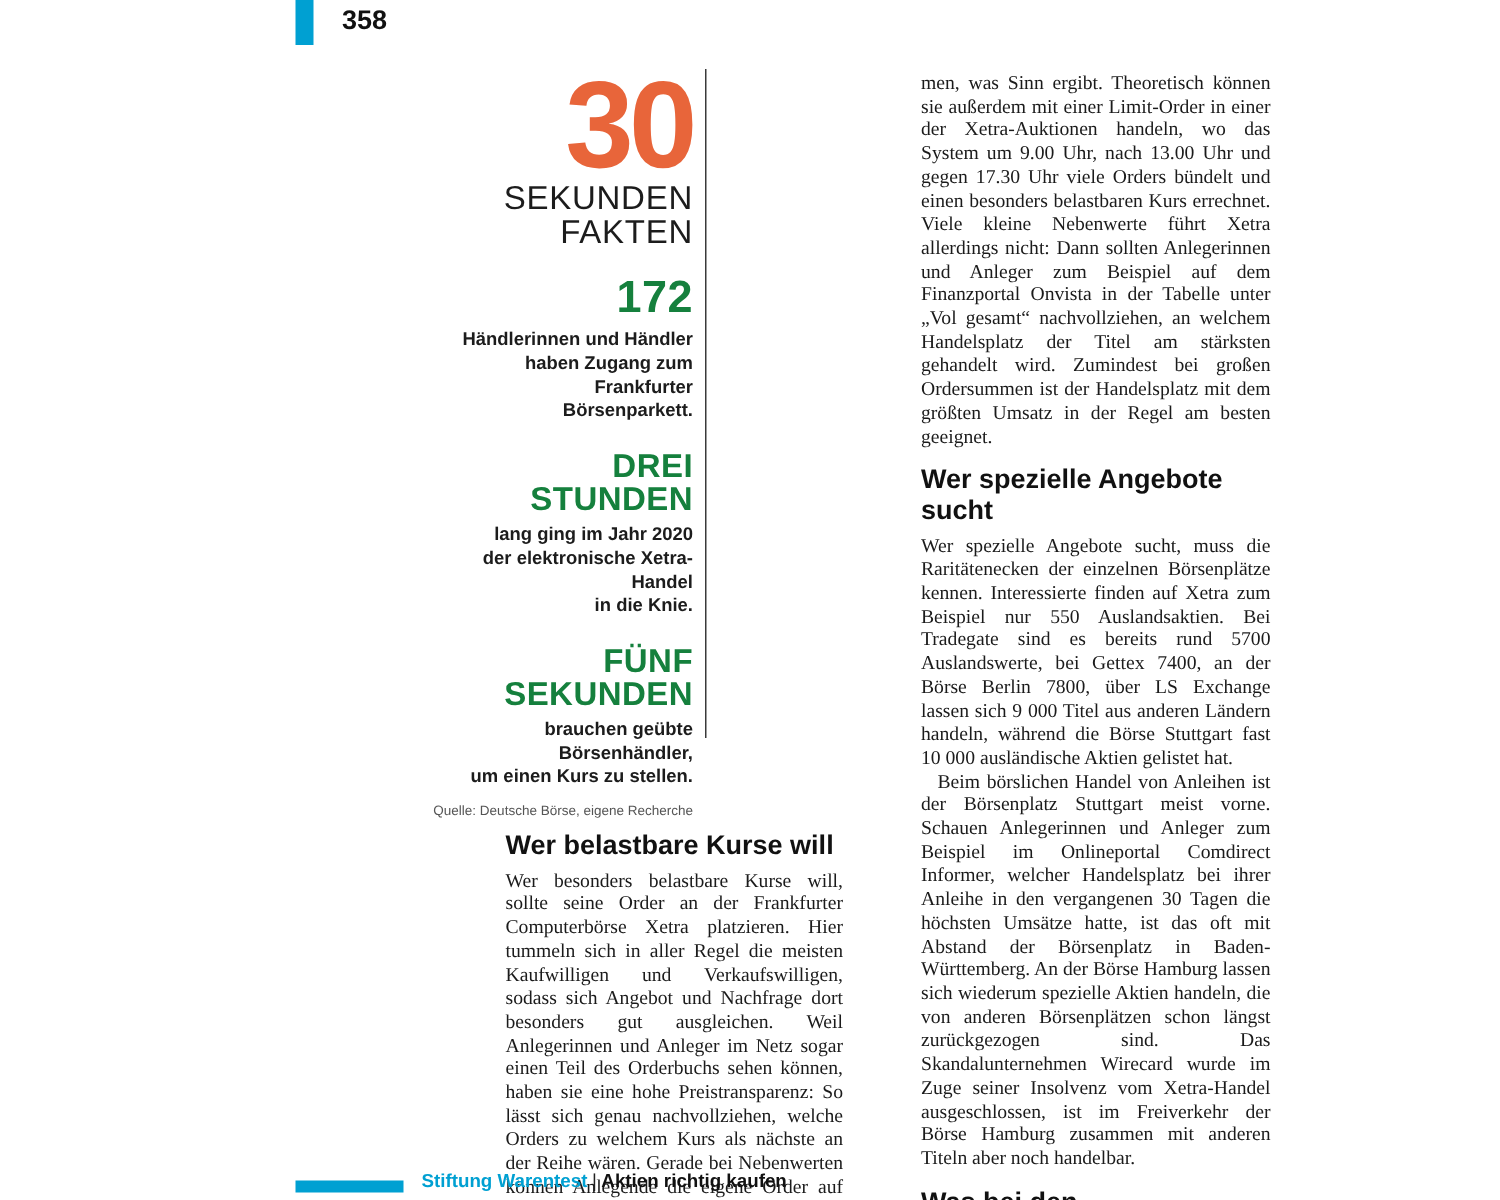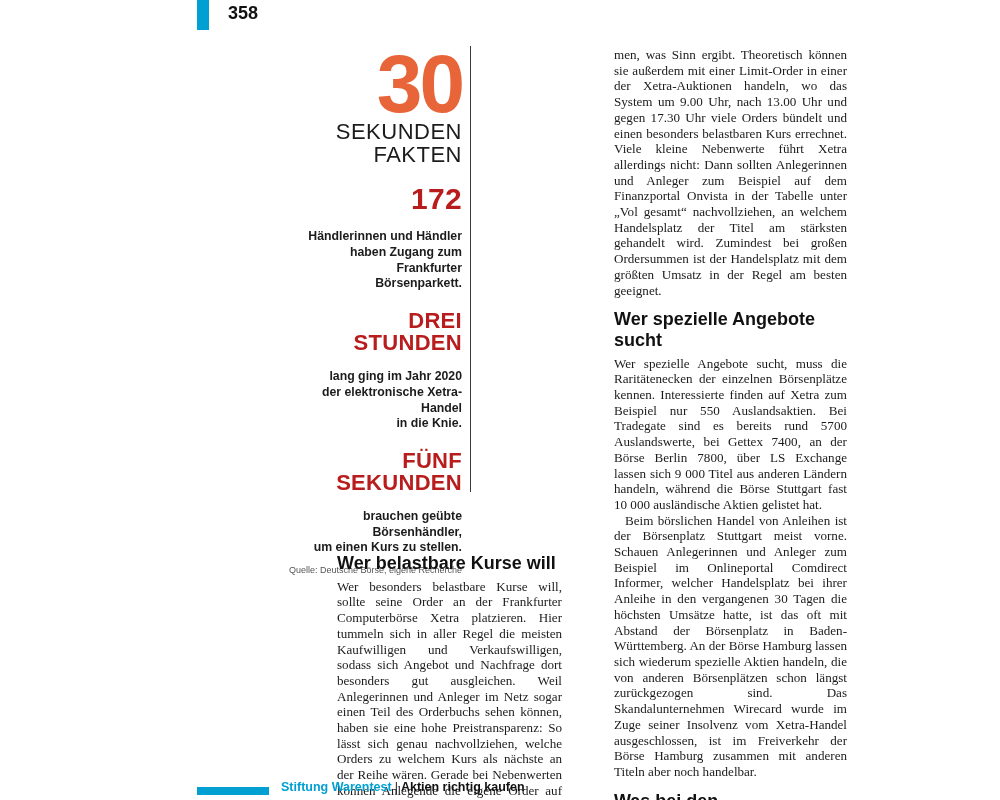--- a/index.html
+++ b/index.html
@@ -7,23 +7,23 @@
   body { position:relative; font-family:"Liberation Serif", serif; color:#1c1c1c; overflow:hidden; }
 
   .top-accent { position:absolute; left:197px; top:0; width:12px; height:30px; background:#00a0d2; }
   .page-number { position:absolute; left:228px; top:3px; font-family:"Liberation Sans", sans-serif; font-weight:bold; font-size:18px; color:#111; }
 
   
   .factbox { position:absolute; left:283px; top:46px; width:188px; height:446px; border-right:1px solid #3a3a3a; text-align:right; font-family:"Liberation Sans", sans-serif; padding-right:8px; }
   .factbox .big-number { font-size:82px; font-weight:bold; letter-spacing:-3px; line-height:0.82; color:#e8653a; margin-top:4px; }
   .factbox .box-title { font-size:22px; letter-spacing:0.5px; line-height:1.02; color:#1c1c1c; margin-top:4px; white-space:pre-line; }
   .fact { margin-top:18px; }
-  .fact-value { color:#b91c1c; font-weight:bold; font-size:22px; line-height:1.0; letter-spacing:0.3px; white-space:pre-line; text-transform:uppercase; }
+  .fact-value { color:#15803d; font-weight:bold; font-size:22px; line-height:1.0; letter-spacing:0.3px; white-space:pre-line; text-transform:uppercase; }
   .fact-value.num { font-size:30px; }
-  .fact-text { margin-top:15px; font-size:12.3px; font-weight:600; line-height:1.28; color:#1c1c1c; white-space:pre-line; }
+  .fact-text { margin-top:5px; font-size:12.3px; font-weight:600; line-height:1.28; color:#1c1c1c; white-space:pre-line; }
   .source-note { margin-top:9px; font-size:9px; color:#555; font-weight:400; }
 
   
   .col { position:absolute; font-size:13.1px; line-height:15.7px; text-align:justify; color:#1b1b1b; }
   .col-left  { left:337px; top:541px; width:225px; }
   .col-right { left:570px; top:47px;  width:233px;margin-left:44px; }
   h3.subhead { font-family:"Liberation Sans", sans-serif; font-weight:bold; font-size:18px; line-height:1.15; color:#111; margin:11px 0 5px 0; text-align:left; white-space:pre-line; }
   .col-left h3.subhead { margin-top:12px; }
   p.body { margin:0; }
   p.body.indent { text-indent:11px; }

